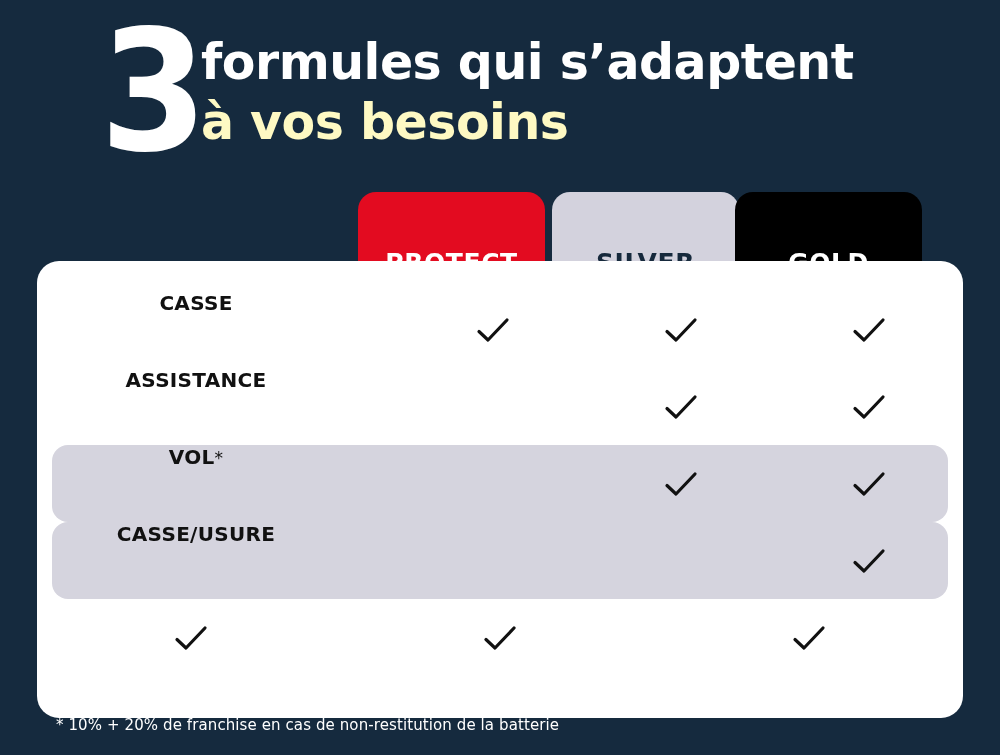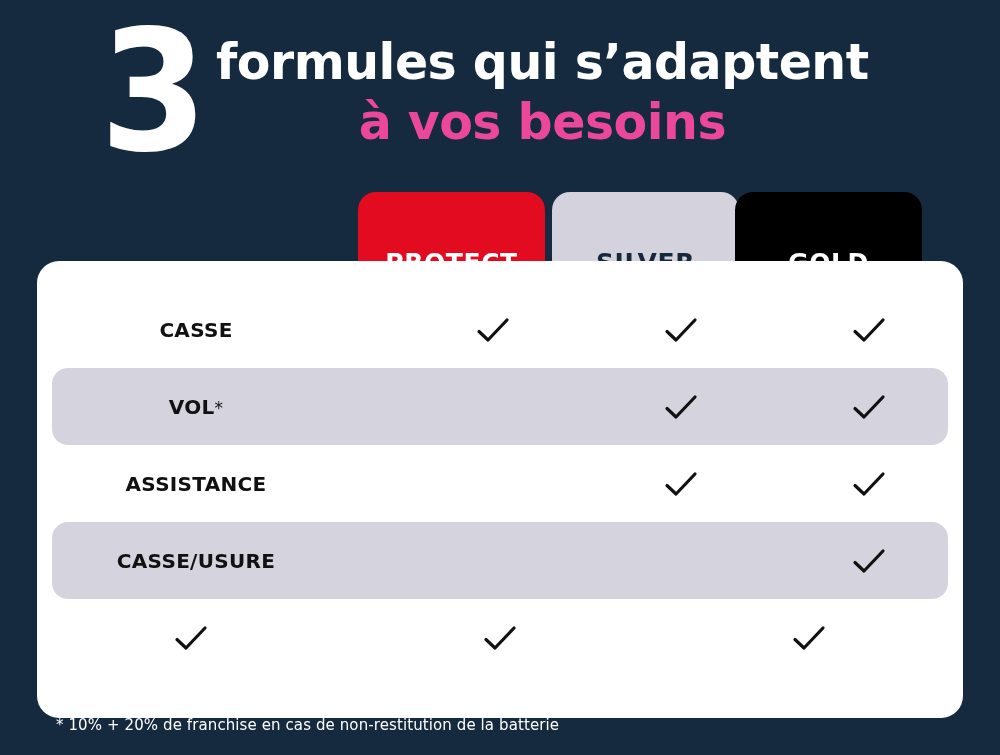--- a/index.html
+++ b/index.html
@@ -30,21 +30,21 @@
     font-weight:bold;
     color:#FFFFFF;
     letter-spacing:-6px;
     font-family:"DejaVu Sans", sans-serif;
     transform:scaleX(0.92);
     transform-origin:left top;
   }
 
   .headline-lines {
     position:absolute;
-    left:216px; top:33px;text-align:center;
+    left:201px; top:33px;
   }
 
   .headline-line {
     font-size:49px;
     line-height:60px;
     font-weight:bold;
     letter-spacing:-0.5px;
     white-space:nowrap;
     font-family:"DejaVu Sans", sans-serif;
   }
@@ -96,21 +96,21 @@
   .rows {
     position:absolute;
     left:0; top:30px;
     width:926px;
   }
 
   .row {
     position:relative;
     height:77px;
     display:flex;
-    align-items:center;
+    align-items:flex-start;
     gap:44px;
   }
 
   .row.shaded::before {
     content:"";
     position:absolute;
     left:15px; right:15px;
     top:0; bottom:0;
     background:#D5D4DE;
     border-radius:16px;
@@ -172,21 +172,21 @@
     white-space:nowrap;
   }
 </style>
 </head>
 <body style="background: rgb(21, 42, 62);">
 
 <div class="headline">
   <div class="big-number">3</div>
   <div class="headline-lines">
     <div class="headline-line l1">formules qui s’adaptent</div>
-    <div class="headline-line l2" style="color: #ec4899;">à vos besoins</div>
+    <div class="headline-line l2" style="color: #fef9c3;">à vos besoins</div>
   </div>
 </div>
 
 <div class="tabs">
   <div class="tab t0" style="background: rgb(227, 11, 32);">
     <span class="tab-label" style="color: rgb(255, 255, 255);">PROTECT</span>
   </div>
   <div class="tab t1" style="background: rgb(211, 210, 221);">
     <span class="tab-label" style="color: rgb(22, 41, 60);">SILVER</span>
   </div>
@@ -210,52 +210,52 @@
               <path d="M5 16.5 L14 25 L33 5"></path>
             </svg>
           </div>
           <div class="cell">
             <svg class="check" viewBox="0 0 38 30">
               <path d="M5 16.5 L14 25 L33 5"></path>
             </svg>
           </div>
         </div>
       </div>
+      <div class="row">
+        <div class="row-label">ASSISTANCE</div>
+        <div class="cells">
+          <div class="cell empty"></div>
+          <div class="cell">
+            <svg class="check" viewBox="0 0 38 30">
+              <path d="M5 16.5 L14 25 L33 5"></path>
+            </svg>
+          </div>
+          <div class="cell">
+            <svg class="check" viewBox="0 0 38 30">
+              <path d="M5 16.5 L14 25 L33 5"></path>
+            </svg>
+          </div>
+        </div>
+      </div>
       <div class="row shaded">
         <div class="row-label">VOL<span class="star">*</span></div>
         <div class="cells">
           <div class="cell empty"></div>
           <div class="cell">
             <svg class="check" viewBox="0 0 38 30">
               <path d="M5 16.5 L14 25 L33 5"></path>
             </svg>
           </div>
           <div class="cell">
             <svg class="check" viewBox="0 0 38 30">
               <path d="M5 16.5 L14 25 L33 5"></path>
             </svg>
           </div>
         </div>
       </div>
-      <div class="row">
-        <div class="row-label">ASSISTANCE</div>
-        <div class="cells">
-          <div class="cell empty"></div>
-          <div class="cell">
-            <svg class="check" viewBox="0 0 38 30">
-              <path d="M5 16.5 L14 25 L33 5"></path>
-            </svg>
-          </div>
-          <div class="cell">
-            <svg class="check" viewBox="0 0 38 30">
-              <path d="M5 16.5 L14 25 L33 5"></path>
-            </svg>
-          </div>
-        </div>
-      </div>
       <div class="row shaded">
         <div class="row-label">CASSE/USURE</div>
         <div class="cells">
           <div class="cell empty"></div>
           <div class="cell empty"></div>
           <div class="cell">
             <svg class="check" viewBox="0 0 38 30">
               <path d="M5 16.5 L14 25 L33 5"></path>
             </svg>
           </div>

